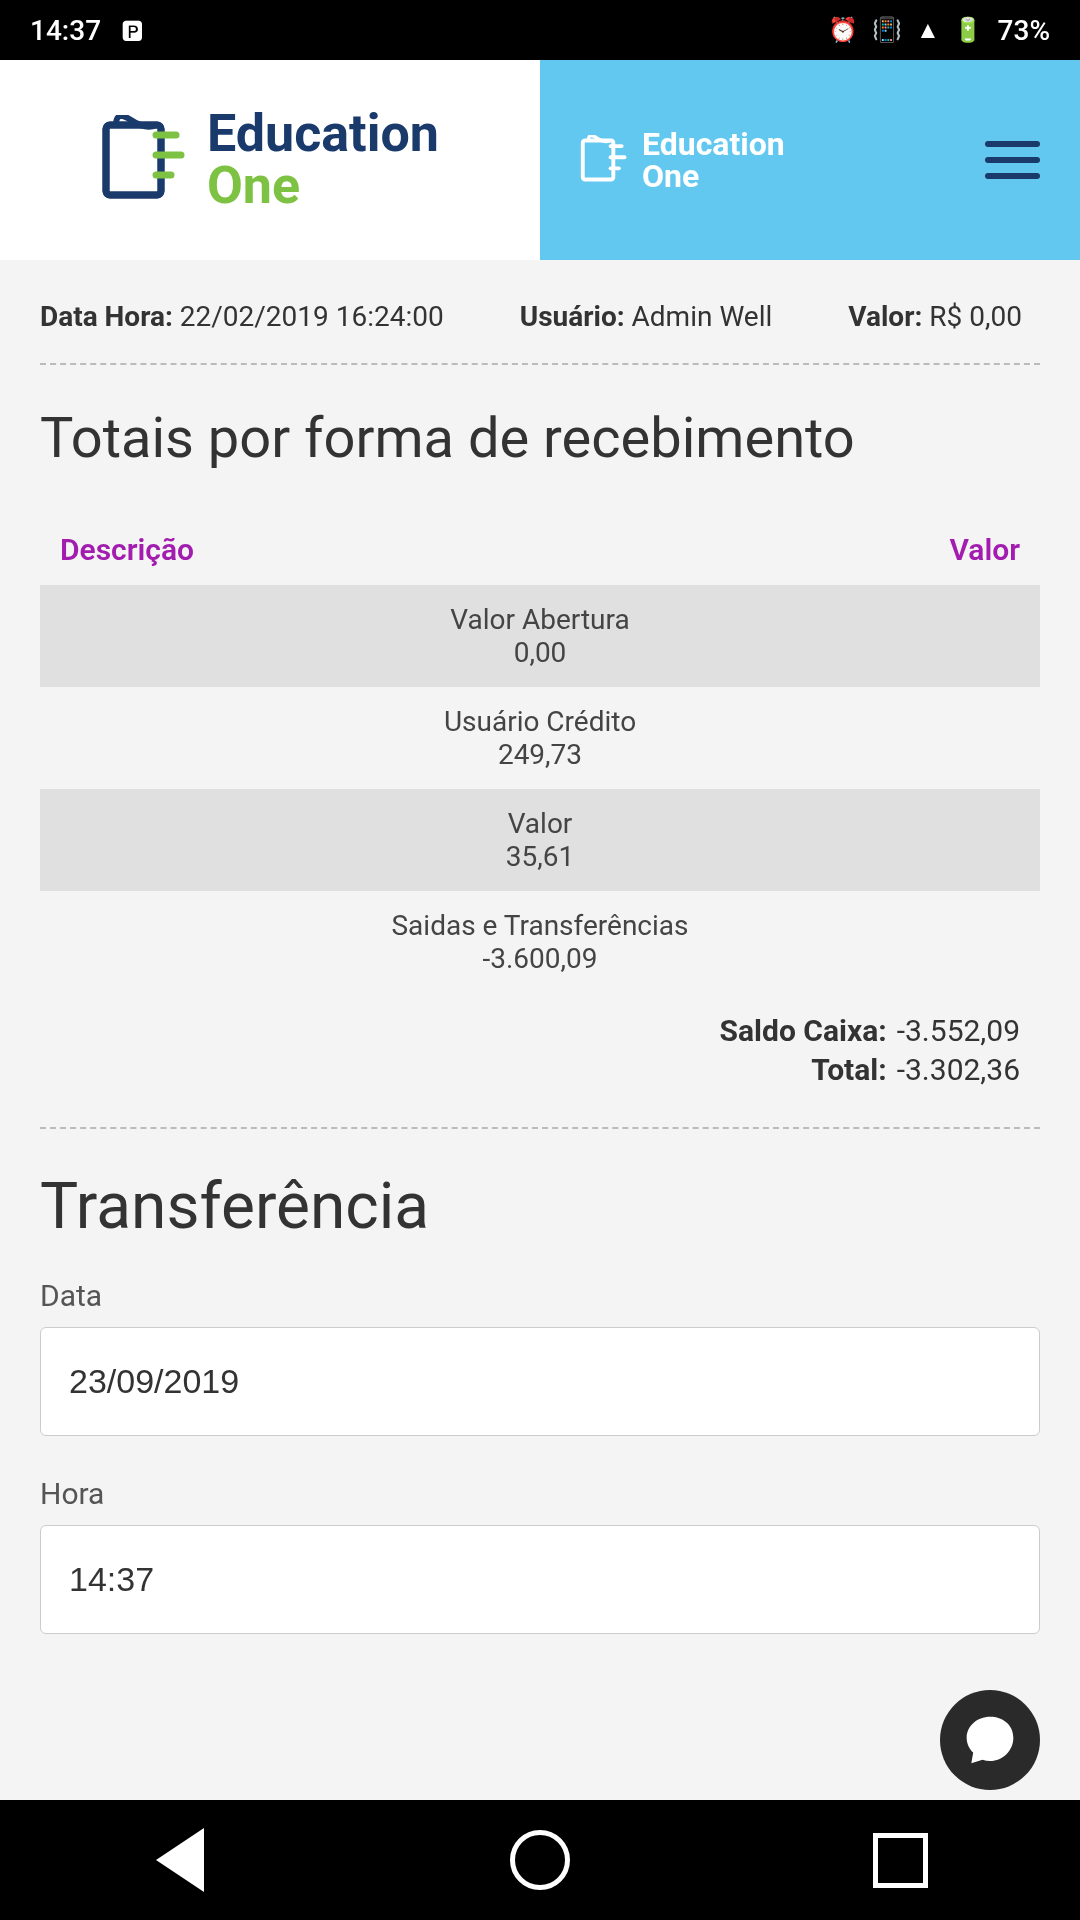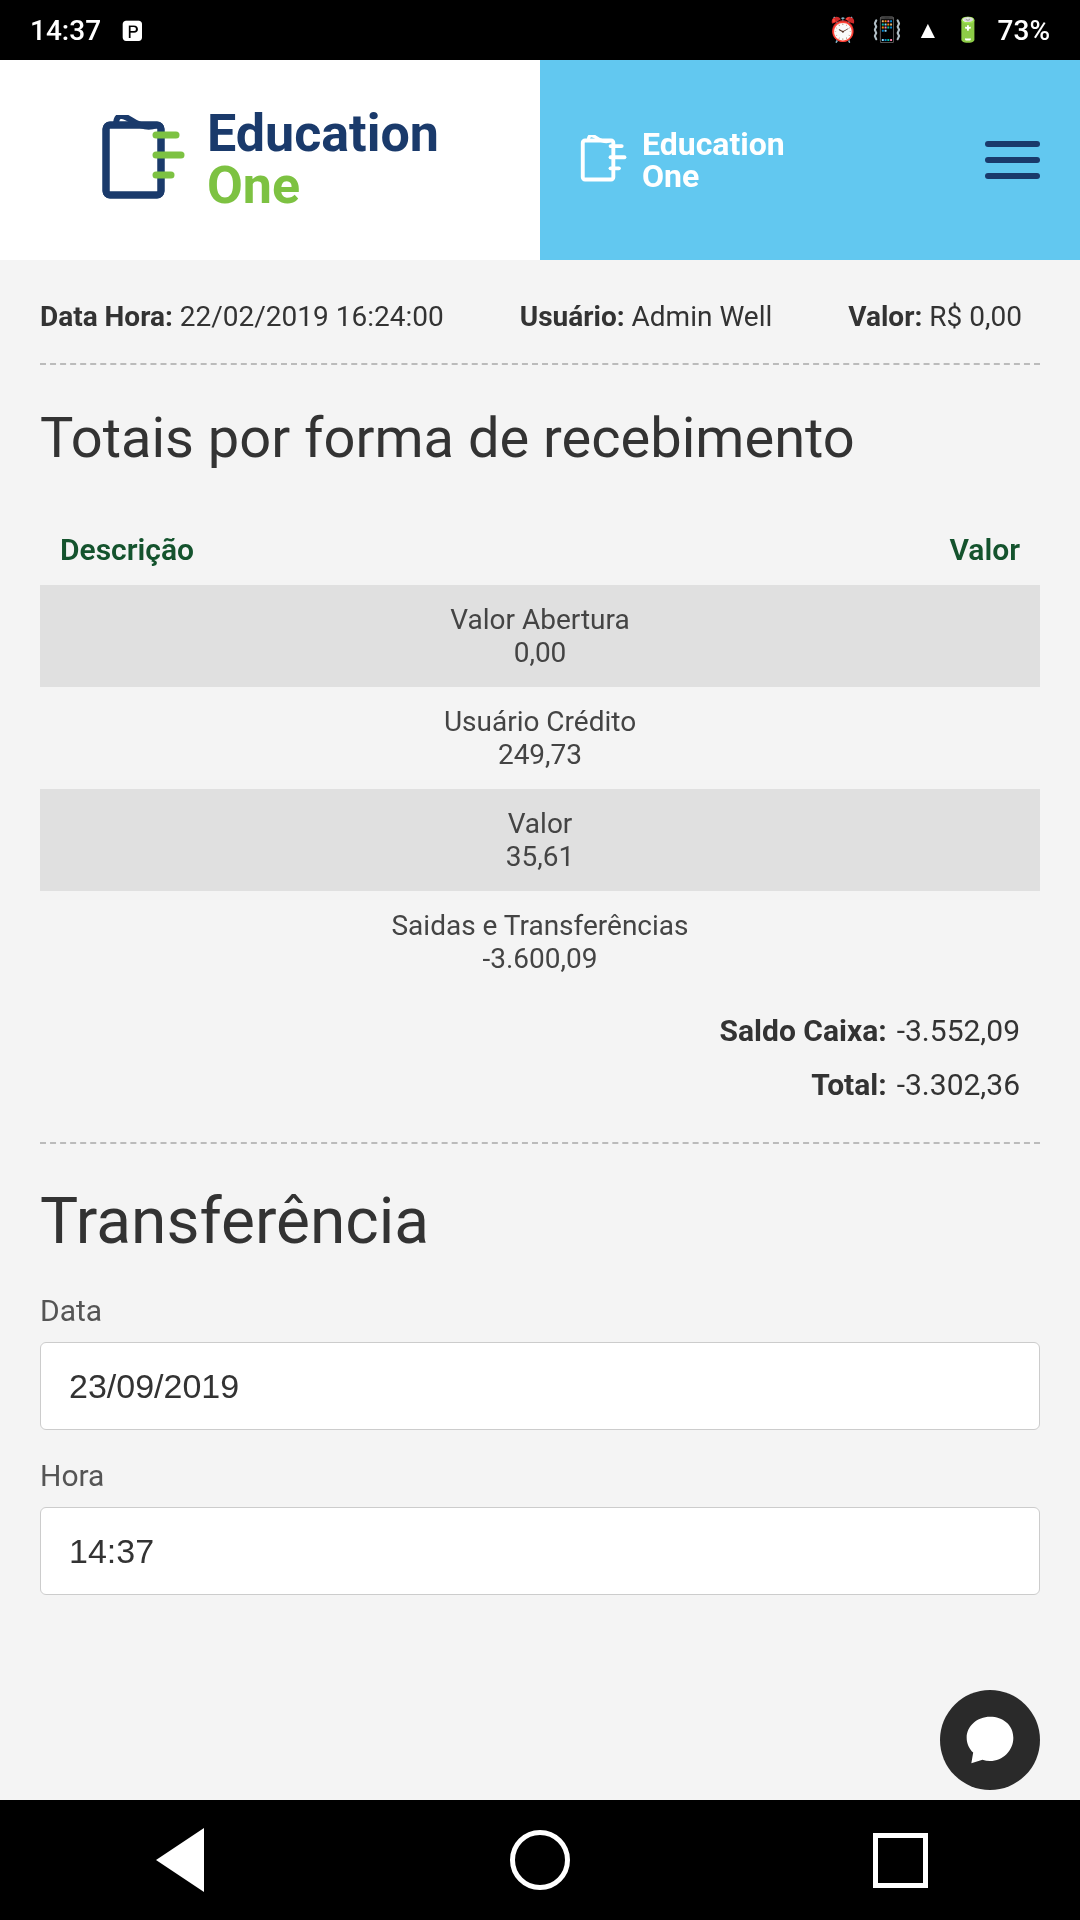--- a/index.html
+++ b/index.html
@@ -163,21 +163,21 @@
     .table-container {
       width: 100%;
       margin-bottom: 10px;
     }
     .table-header {
       display: flex;
       justify-content: space-between;
       padding: 10px 20px;
       font-size: 30px;
       font-weight: 600;
-      color: #14532d;
+      color: #a21caf;
       margin-bottom: 8px;
     }
     .table-row {
       display: flex;
       justify-content: space-between;
       align-items: center;
       padding: 18px 20px;
       font-size: 28px;
       color: #444;
       flex-direction: column;
@@ -190,21 +190,21 @@
     }
 
     
     .summary-section {
       display: flex;
       flex-direction: column;
       align-items: flex-end;
       margin-top: 20px;
       font-size: 30px;
       color: #333;
-      gap: 19px;
+      gap: 4px;
       padding-right: 20px;
     }
     .summary-row {
       display: flex;
       gap: 10px;
     }
     .summary-label {
       font-weight: 700;
     }
 
@@ -216,31 +216,31 @@
 
     
     .section-title-2 {
       font-size: 64px;
       font-weight: 400;
       color: #333;
       margin-bottom: 34px;
     }
 
     .form-group {
-      margin-bottom: 28px;
+      margin-bottom: 40px;
     }
     .form-label {
       font-size: 30px;
       color: #555;
       margin-bottom: 14px;
       display: block;
     }
     .form-input {
       width: 100%;
-      height: 88px;
+      height: 109px;
       border: 1px solid #ccc;
       background: #fff;
       border-radius: 6px;
       font-size: 34px;
       color: #333;
       padding: 0 28px;
       outline: none;
     }
 
     

